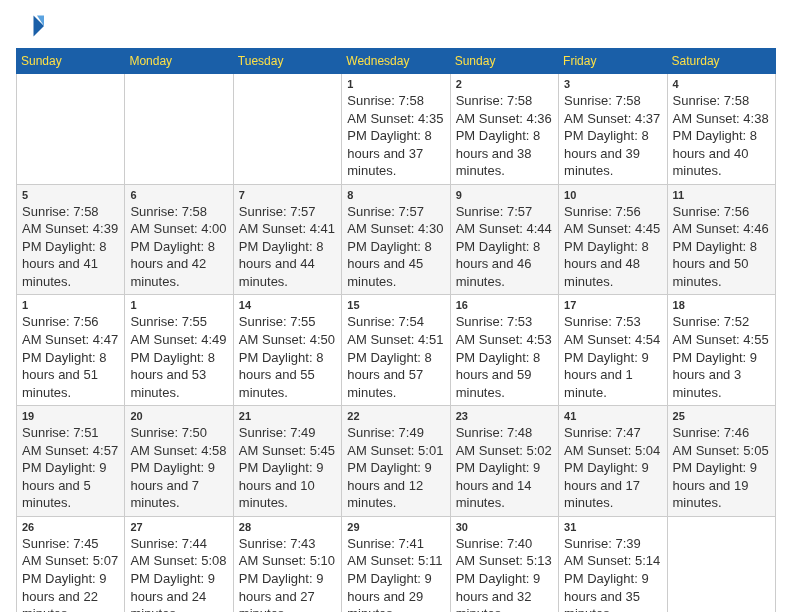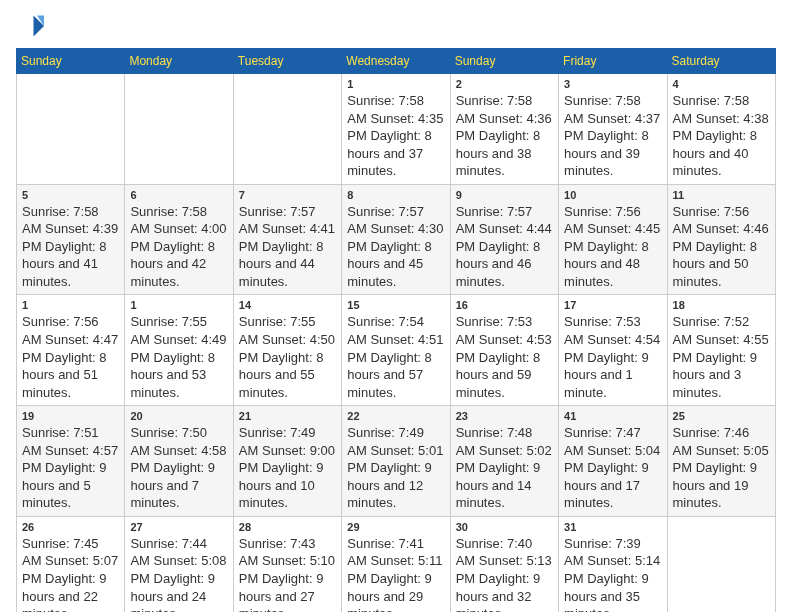--- a/index.html
+++ b/index.html
@@ -274,21 +274,21 @@
           <td>
             <span class="day-number">20</span>
             <div class="day-info">Sunrise: 7:50 AM
 Sunset: 4:58 PM
 Daylight: 9 hours
 and 7 minutes.</div>
           </td>
           <td>
             <span class="day-number">21</span>
             <div class="day-info">Sunrise: 7:49 AM
-Sunset: 9:00 PM
+Sunset: 5:45 PM
 Daylight: 9 hours
 and 10 minutes.</div>
           </td>
           <td>
             <span class="day-number">22</span>
             <div class="day-info">Sunrise: 7:49 AM
 Sunset: 5:01 PM
 Daylight: 9 hours
 and 12 minutes.</div>
           </td>

